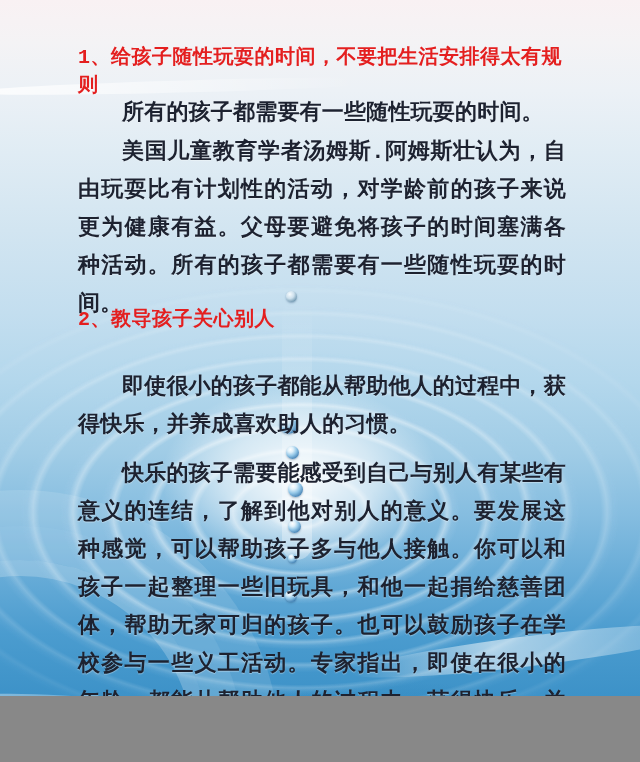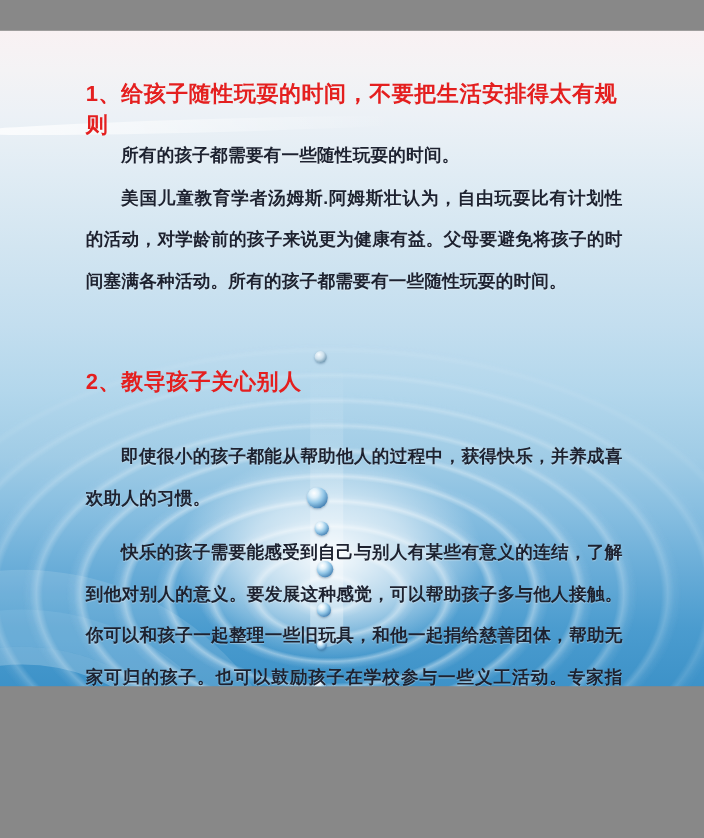--- a/index.html
+++ b/index.html
@@ -1,36 +1,35 @@
 <!DOCTYPE html>
 <html><head>
 <meta charset="utf-8">
 <style>
   * { margin: 0; padding: 0; box-sizing: border-box; }
   html, body { background: #888; }
   .page {
     position: relative;
     width: 640px;
-    height: 596px;
+    height: 696px;
     overflow: hidden;
-    font-family: Liberation Sans, sans-serif;
+    font-family: Liberation Mono, monospace;
     background: linear-gradient(180deg,
       #f9f1f3 0%,
       #f4f3f5 6%,
       #ecf1f6 13%,
       #e0ecf4 22%,
       #d2e5f1 33%,
       #c3deef 45%,
       #b3d7ec 55%,
       #a0cce6 65%,
       #85bde0 74%,
       #66abd7 83%,
       #4b9ccf 91%,
       #3d92c8 100%);
-    margin-top: 28px;
   }
 
   
   .streak-top {
     position: absolute; left: -30px; top: 80px; width: 460px; height: 12px;
     background: linear-gradient(90deg, rgba(255,255,255,0.85), rgba(255,255,255,0.0) 85%);
     border-radius: 50%;
     transform: rotate(-1.6deg);
   }
   .ripples {
@@ -104,21 +103,21 @@
   
   .heading {
     position: absolute; left: 78px; width: 490px;
     font-size: 20px; line-height: 28px; font-weight: 700;
     color: #e41f1f;
     letter-spacing: 0.5px;
     z-index: 3;
   }
   .para {
     position: absolute; left: 78px; width: 488px;
-    font-size: 16px; line-height: 38px; font-weight: 600;
+    font-size: 22px; line-height: 38px; font-weight: 600;
     color: #1d2230;
     text-align: justify;
     text-indent: 2em;
     letter-spacing: 0.2px;
     text-shadow: 0 1px 1px rgba(255,255,255,0.35);
     z-index: 3;
   }
   .h-1 { top: 44px; }
   .p-1a { top: 95px; }
   .p-1b { top: 134px; }

